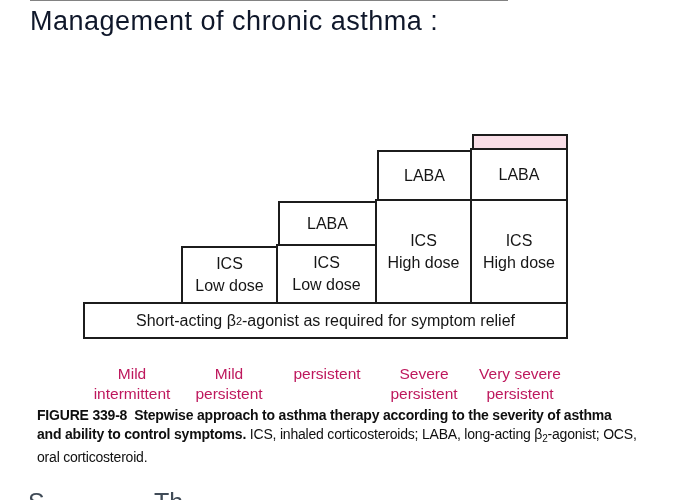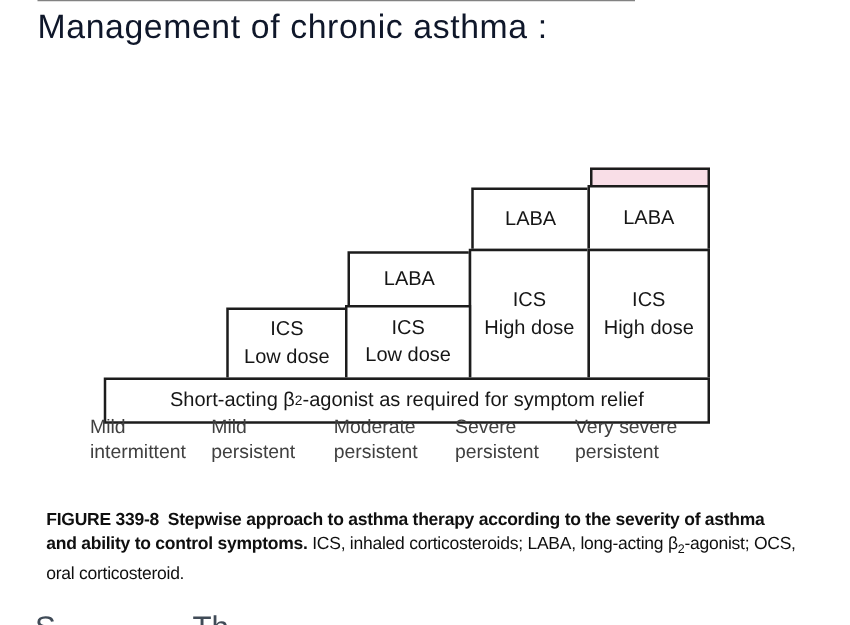--- a/index.html
+++ b/index.html
@@ -31,22 +31,22 @@
   .box-laba-very-severe  {left:470px;top:148px;width:98px; height:53px;}
   .box-laba-moderate     {left:278px;top:201px;width:99px; height:45px;}
   .box-ics-high-severe   {left:375px;top:199px;width:97px; height:105px;}
   .box-ics-high-vsevere  {left:470px;top:199px;width:98px; height:105px;}
   .box-ics-low-mild      {left:181px;top:246px;width:97px; height:58px;}
   .box-ics-low-moderate  {left:276px;top:244px;width:101px;height:60px;}
   .box-saba              {left:83px; top:302px;width:485px;height:37px;flex-direction:row;line-height:normal;}
   .sub{font-size:11px;vertical-align:-4px;}
   
   .sev-label{
-    position:absolute;top:332px;width:120px;
-    font-size:15.5px;line-height:20px;color:#404040;
+    position:absolute;top:364px;width:120px;text-align:center;
+    font-size:15.5px;line-height:20px;color:#be185d;
   }
   .sev-1{left:72px;} .sev-2{left:169px;} .sev-3{left:267px;} .sev-4{left:364px;} .sev-5{left:460px;}
   
   .caption{
     position:absolute;left:37px;top:406px;width:600px;margin:0;
     font-size:14px;line-height:19px;letter-spacing:-0.2px;color:#0f0f0f;
   }
   .caption .b{font-weight:700;}
   .caption .fig-label{font-weight:700;margin-right:7px;}
   .caption .sub{font-size:10px;vertical-align:-3px;}
@@ -111,21 +111,20 @@
 
   <div class="sev-label sev-1">
     <div>Mild</div>
     <div>intermittent</div>
   </div>
   <div class="sev-label sev-2">
     <div>Mild</div>
     <div>persistent</div>
   </div>
   <div class="sev-label sev-3">
-    <div>Moderate</div>
     <div>persistent</div>
   </div>
   <div class="sev-label sev-4">
     <div>Severe</div>
     <div>persistent</div>
   </div>
   <div class="sev-label sev-5">
     <div>Very severe</div>
     <div>persistent</div>
   </div>

